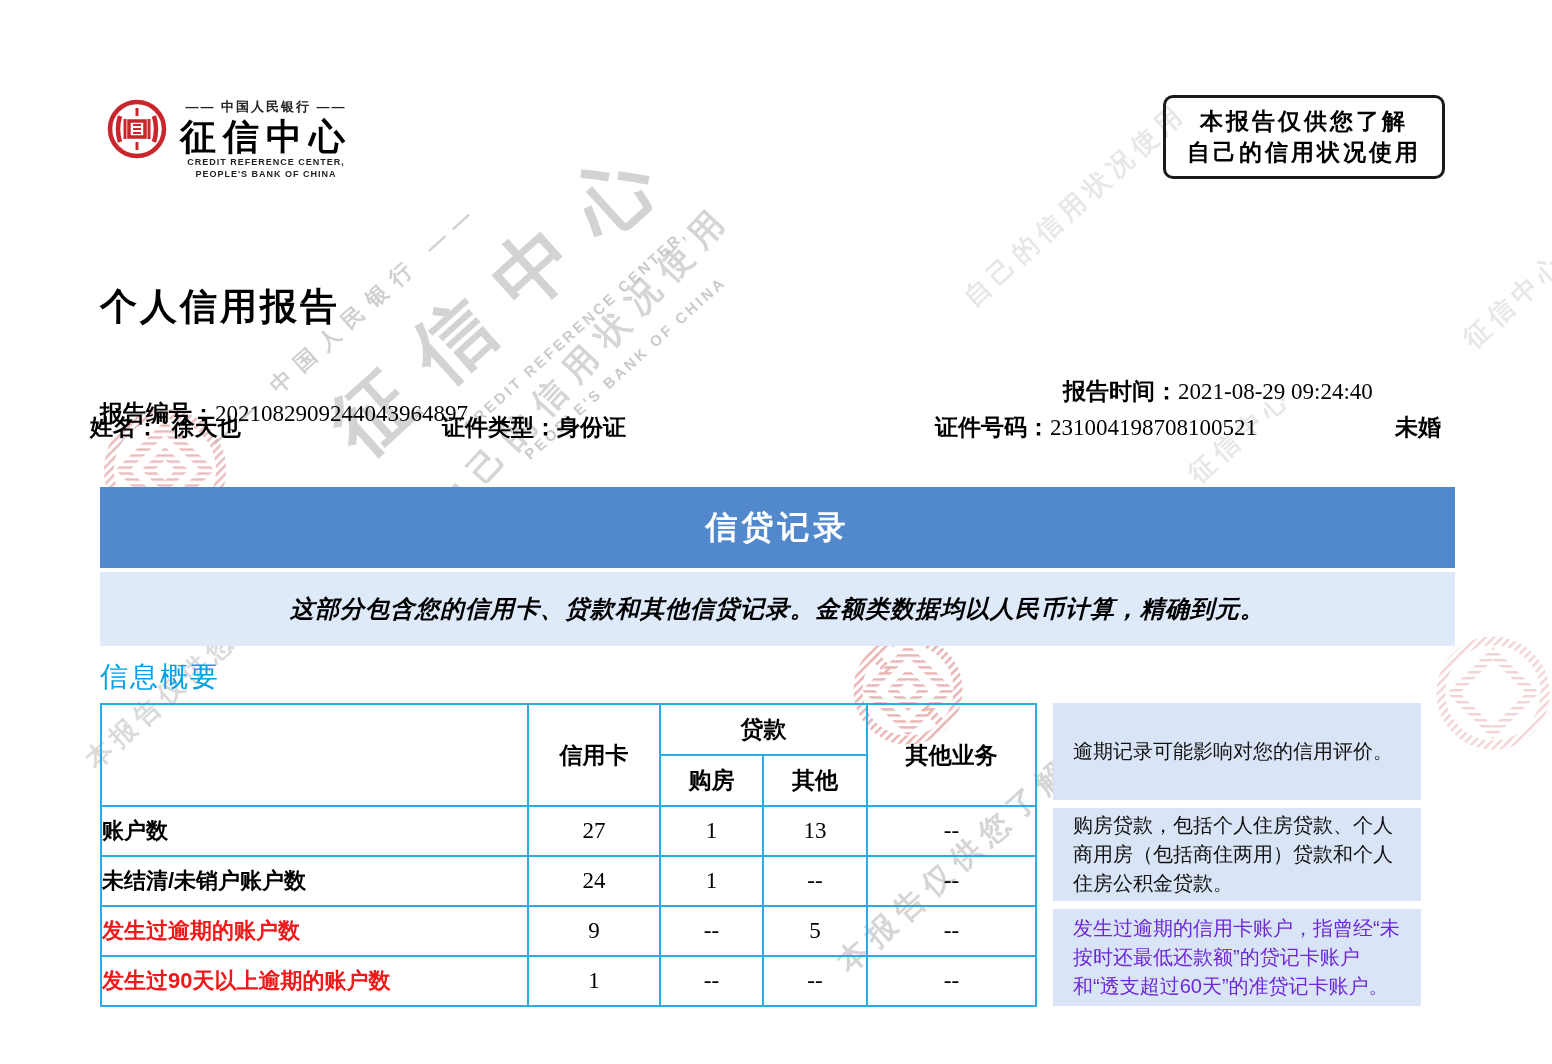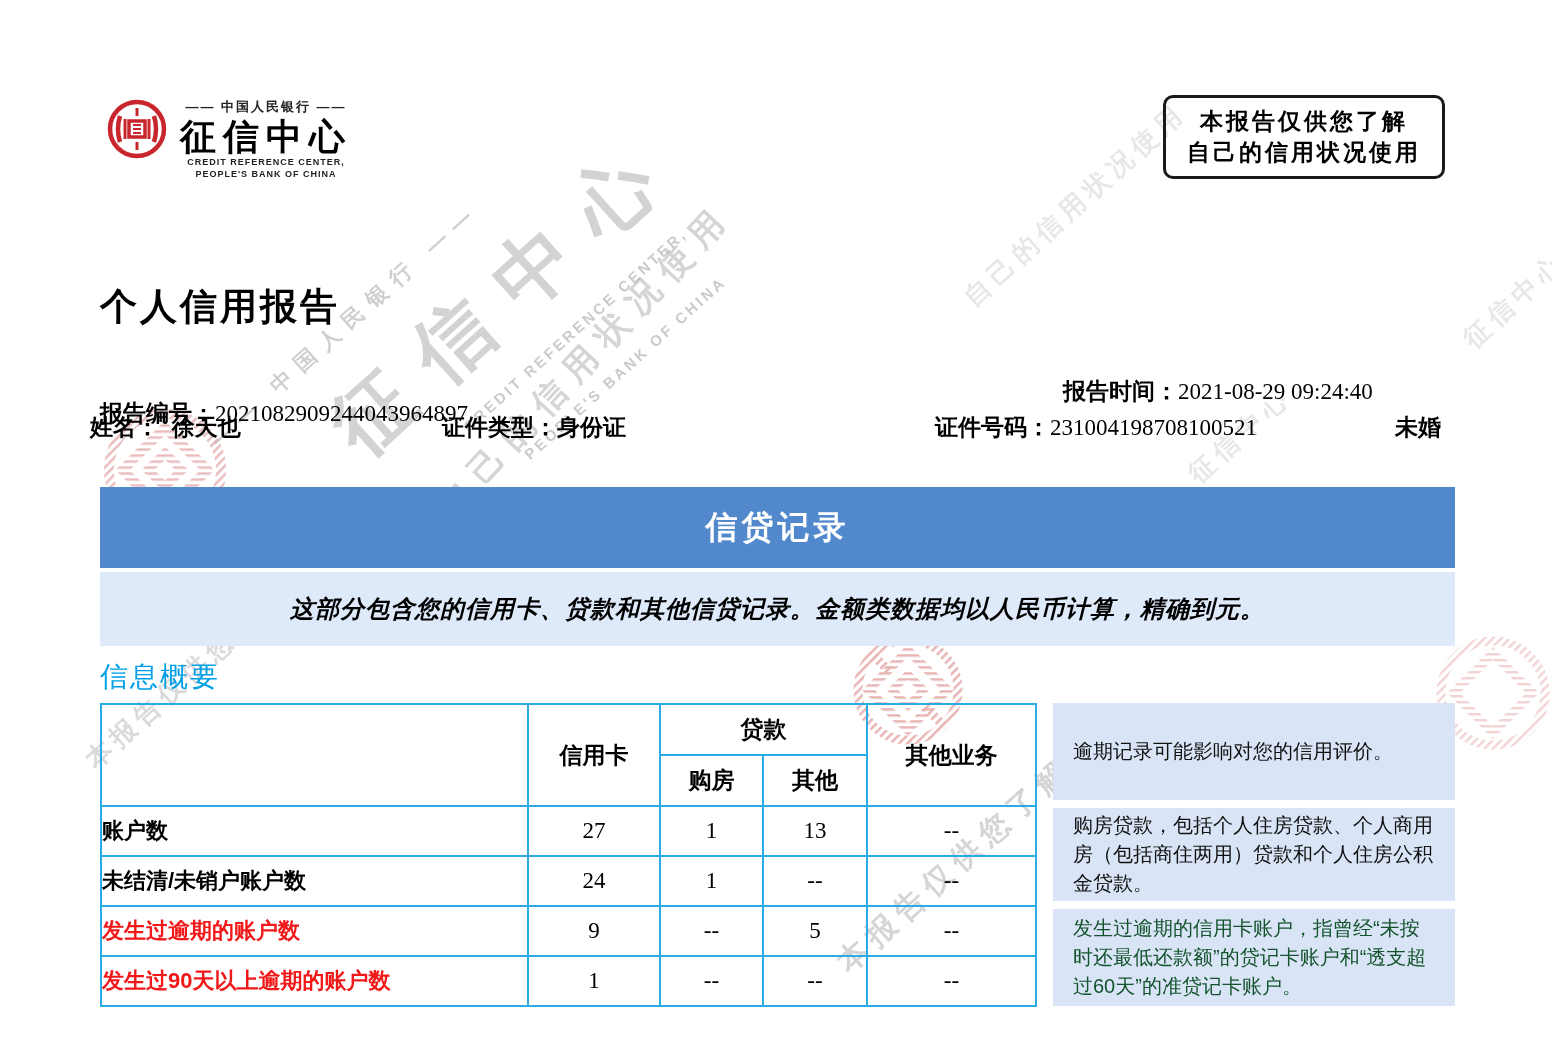--- a/index.html
+++ b/index.html
@@ -68,27 +68,27 @@
   table.summary td{border:2px solid #29ACE3;padding:0;}
   td.h{font-size:23px;font-weight:bold;text-align:center;color:#000;}
   tr.hr1 td{height:49px;text-align:center;}
   tr.hr2 td{height:49px;}
   tr.br td{height:48px;}
   td.rl{font-size:22px;font-weight:bold;text-align:left;padding-left:14px;color:#000;}
   td.rv{font-family:"Liberation Serif","DejaVu Serif",serif;font-size:23px;text-align:center;color:#000;margin-left:7px;}
   tr.alert td.rl{color:#F01818;}
 
   
-  .note{left:1053px;width:402px;background:#D9E5F6;box-sizing:border-box;
+  .note{left:1053px;width:368px;background:#D9E5F6;box-sizing:border-box;
     display:flex;align-items:center;z-index:1;}
   .note-inner{padding:10px 20px;font-size:20px;line-height:1.45;color:#111;}
   .n1{top:703px;height:97px;}
   .n2{top:808px;height:93px;}
   .n3{top:909px;height:97px;}
-  .n3 .note-inner{color:#14532d;}
+  .n3 .note-inner{color:#6d28d9;}
 
   svg{display:block;}
 </style>
 </head>
 <body>
 
 <div class="wm-layer">
   <div class="wm wm-bank" style="left:345px;top:325px;">—— 中国人民银行 ——</div>
   <div class="wm wm-center" style="left:505px;top:295px;">征信中心</div>
   <div class="wm wm-en" style="left:575px;top:330px;">CREDIT REFERENCE CENTER,</div>

